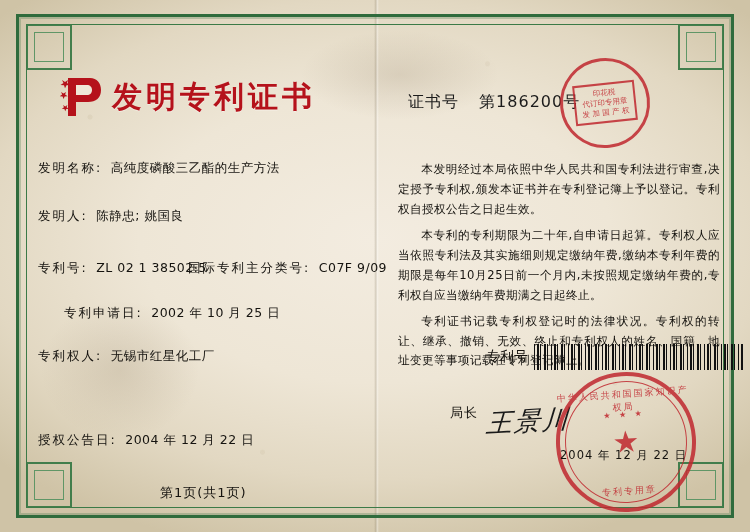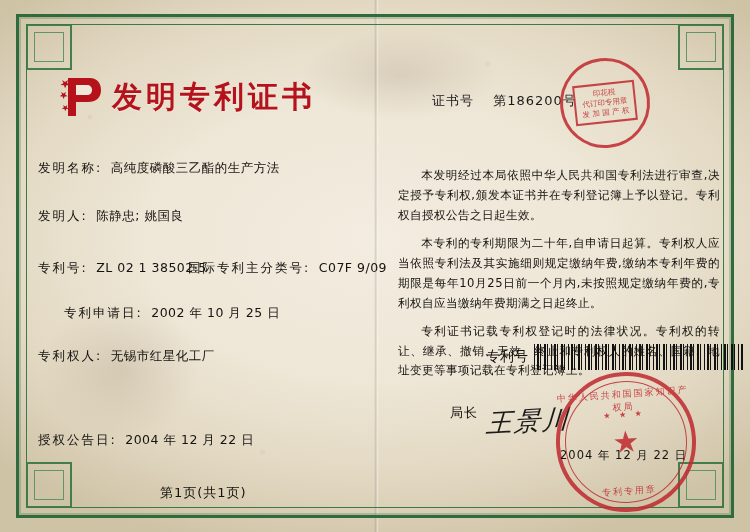--- a/index.html
+++ b/index.html
@@ -90,24 +90,23 @@
     font-size: 30px;
     font-weight: bold;
     color: #b5121b;
     letter-spacing: 4px;
     line-height: 1;
     text-shadow: 0 1px 0 rgba(255,255,255,.4);
   }
   .cert-no {
     position: absolute;
     left: 408px; top: 92px;
-    font-size: 13px;
+    font-size: 16px;
     color: #1b1b1b;
     letter-spacing: 1px;
-    margin-left: 24px;
   }
   .cert-no .label { margin-right: 14px; }
 
   
   .field {
     position: absolute;
     font-size: 12.5px;
     color: #15130f;
     white-space: nowrap;
     letter-spacing: .5px;
@@ -129,21 +128,21 @@
     left: 398px;
     top: 158px;
     width: 322px;
     font-size: 11.6px;
     line-height: 1.72;
     color: #15130f;
     text-align: justify;
     letter-spacing: .4px;
   }
   .right-body p {
-    margin: 8px 0 6px 0;
+    margin: 2px 0 6px 0;
     text-indent: 2em;
   }
   .barcode-row {
     position: absolute;
     left: 486px; top: 344px;
     display: flex;
     align-items: center;
     font-size: 14px;
     color: #15130f;
   }

